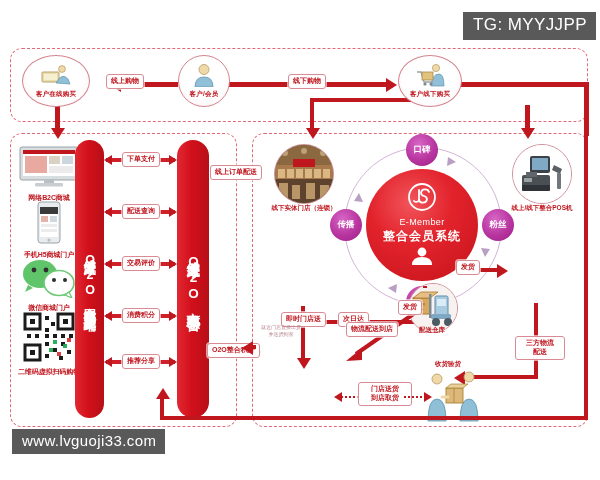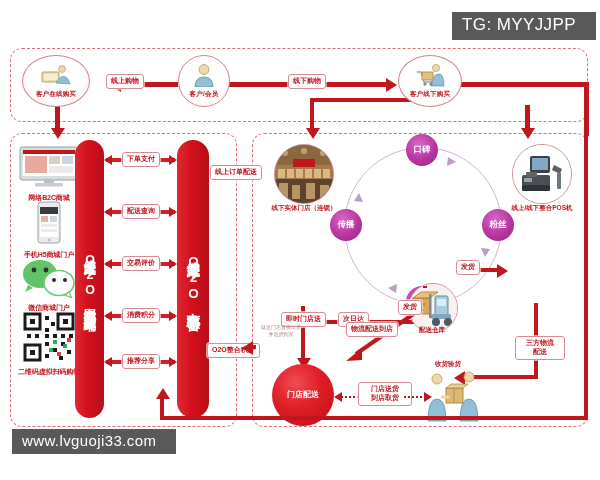--- a/index.html
+++ b/index.html
@@ -7,21 +7,21 @@
     width:600px;height:480px;background:#ffffff;
     font-family:"Liberation Sans","DejaVu Sans",sans-serif;
     position:relative;overflow:hidden;
   }
   .canvas{position:absolute;left:0;top:0;width:600px;height:480px;}
 
   
   .wm{
     position:absolute;background:#595959;color:#ffffff;
     font-size:17px;letter-spacing:.4px;
-    padding:4px 20px 5px 10px;line-height:1.1;
+    padding:4px 9px 5px 10px;line-height:1.1;
     font-family:"Liberation Sans",sans-serif;
   }
   .wm-tg{right:4px;top:12px;}
   .wm-url{left:12px;bottom:26px;font-size:15px;}
 
   
   .dash{
     position:absolute;border:1.6px dashed #e06a78;border-radius:12px;
     background:transparent;
   }
@@ -373,20 +373,37 @@
 
   <div id="hub-ring" style="left:344px;top:147px;width:156px;height:156px;"></div>
   <svg style="position:absolute;left:344px;top:147px;" width="156" height="156" viewBox="0 0 156 156">
     <g fill="#b8a0c4">
       <polygon points="104,10 112,15 103,19"></polygon>
       <polygon points="146,102 141,110 137,101"></polygon>
       <polygon points="52,146 44,141 53,137"></polygon>
       <polygon points="10,54 15,46 19,55"></polygon>
     </g>
   </svg>
+  <div id="hub-core" style="left:366px;top:169px;width:112px;height:112px;">
+    <span>
+      <svg width="30" height="30" viewBox="0 0 30 30">
+        <circle cx="15" cy="15" r="13" fill="none" stroke="#ffffff" stroke-width="1.8"></circle>
+        <path d="M12 8 v10 a3 3 0 0 1 -5 1" fill="none" stroke="#ffffff" stroke-width="1.8" stroke-linecap="round"></path>
+        <path d="M22 10 a4 3.4 0 1 0 -5 4 a4 3.4 0 1 1 -5 4" fill="none" stroke="#ffffff" stroke-width="1.8" stroke-linecap="round"></path>
+      </svg>
+    </span>
+    <div class="emem">E-Member</div>
+    <div class="cn">整合会员系统</div>
+    <span style="margin-top:2px;">
+      <svg width="26" height="18" viewBox="0 0 26 18">
+        <circle cx="13" cy="5" r="4.4" fill="#ffffff"></circle>
+        <path d="M3 18 q0 -8 10 -8 q10 0 10 8 z" fill="#ffffff"></path>
+      </svg>
+    </span>
+  </div>
   <div class="bubble" style="left:406px;top:134px;width:32px;height:32px;">口碑</div>
   <div class="bubble" style="left:482px;top:209px;width:32px;height:32px;">粉丝</div>
   <div class="bubble" style="left:406px;top:286px;width:32px;height:32px;">分享</div>
   <div class="bubble" style="left:330px;top:209px;width:32px;height:32px;">传播</div>
 
 
   <div class="pipe" style="left:301px;top:306px;width:4px;height:16px;"></div>
 
   <div class="pipe" style="left:301px;top:320px;width:126px;height:4px;"></div>
 
@@ -426,21 +443,20 @@
   </svg>
   <div class="chip" style="left:346px;top:322px;">物流配送到店</div>
   <div class="chip" style="left:398px;top:300px;">发货</div>
 
 
   <div class="pipe" style="left:534px;top:303px;width:4px;height:76px;"></div>
   <div class="pipe" style="left:464px;top:375px;width:74px;height:4px;"></div>
   <div class="ar ar-l" style="left:454px;top:370.5px;"></div>
   <div class="chip two" style="left:515px;top:336px;width:40px;">三方物流<br>配送</div>
 
-  <div class="rcircle" style="left:272px;top:364px;width:62px;height:62px;">门店配送</div>
 
   <div class="dotline" style="left:337px;top:396px;width:22px;"></div>
   <div class="ar ar-l ar-sm" style="left:334px;top:392px;"></div>
   <div class="chip two" style="left:358px;top:382px;width:44px;">门店送货<br>到店取货</div>
   <div class="dotline" style="left:404px;top:396px;width:22px;"></div>
   <div class="ar ar-r ar-sm" style="left:424px;top:392px;"></div>
 
   <div class="photo-cap" style="left:414px;top:360px;width:68px;">收货验货</div>
   <span style="position:absolute;left:424px;top:369px;">
     <svg width="58" height="54" viewBox="0 0 58 54">

